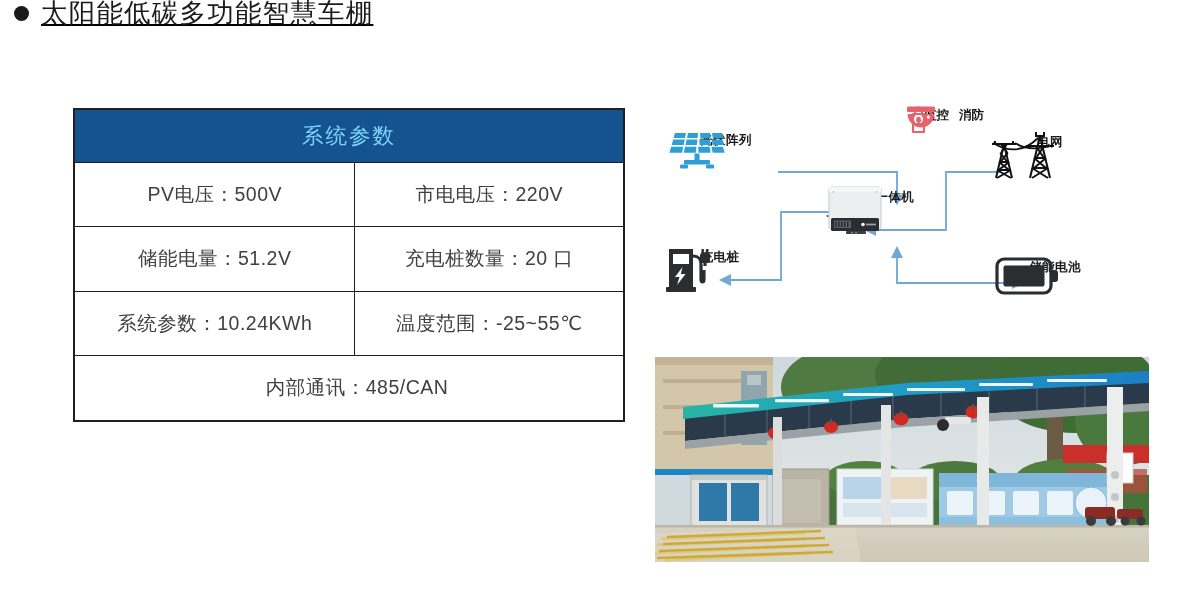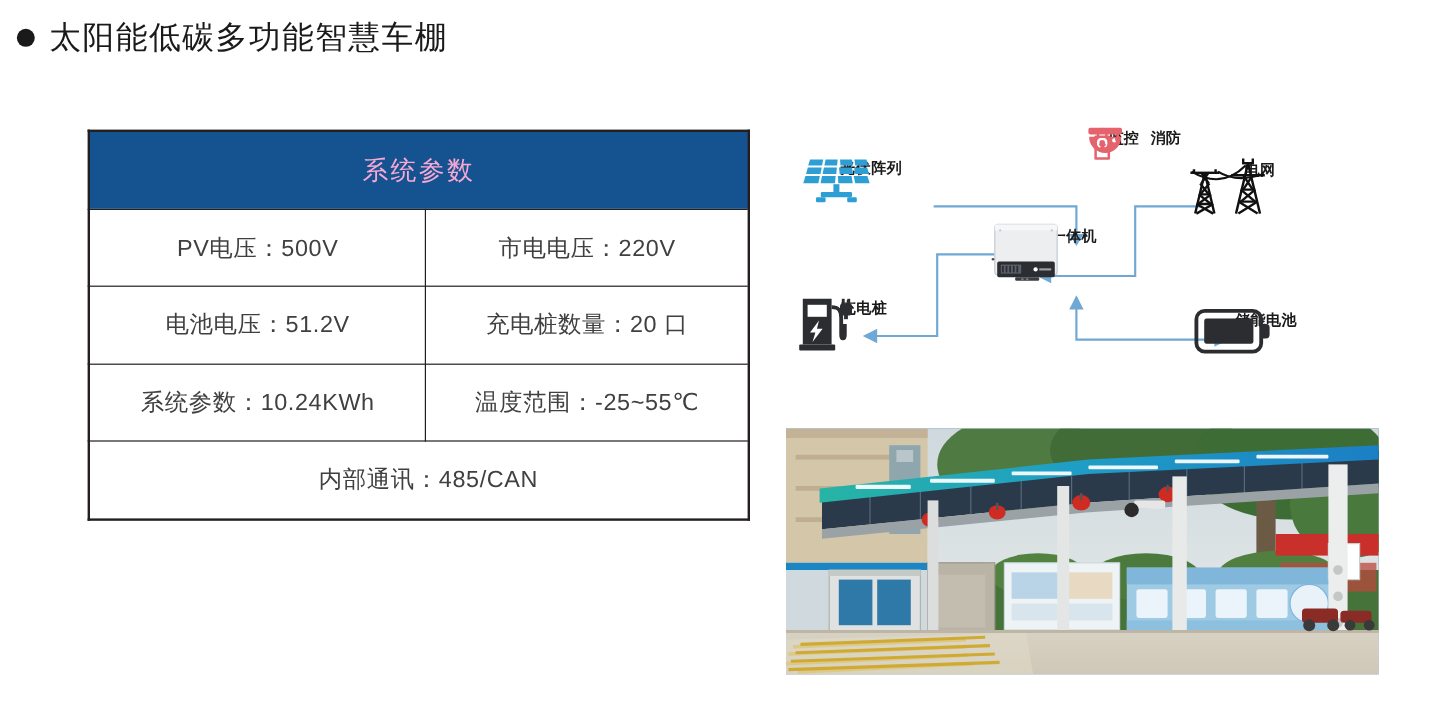--- a/index.html
+++ b/index.html
@@ -6,22 +6,22 @@
   html, body {
     width: 1200px; height: 605px;
     background: #ffffff;
     font-family: "Liberation Sans", "DejaVu Sans", sans-serif;
     overflow: hidden;
   }
   #page { position: relative; width: 1200px; height: 605px; }
 
   
   #title-row {
-    position: absolute; left: 14px; top: 18px;
-    display: flex; align-items: center; gap: 12px;
+    position: absolute; left: 14px; top: 0;
+    display: flex; align-items: center; gap: 12px; text-decoration: underline;
   }
   #title-bullet {
     width: 15px; height: 15px; border-radius: 50%;
     background: #1a1a1a; flex: 0 0 auto;
   }
   #title-text {
     font-size: 26.5px; color: #1a1a1a; letter-spacing: 1.2px;
     line-height: 1; white-space: nowrap;
   }
 
@@ -39,23 +39,23 @@
     vertical-align: middle;
     color: #404040;
     font-size: 19.5px;
     letter-spacing: 0.5px;
     font-weight: 400;
     padding: 0;
     height: 64.5px;
   }
   #param-table thead th {
     background: #145290;
-    color: #f9a8d4;
+    color: #7dd3fc;
     font-size: 21.5px;
-    height: 65px;
+    height: 53px;
     letter-spacing: 2px;
     border-color: #231f20;
   }
   #param-table td.full { height: 65px; padding-left: 16px; }
 
   
   #diagram {
     position: absolute; left: 650px; top: 100px;
     width: 510px; height: 250px;
   }
@@ -107,21 +107,21 @@
       <tr>
         <th colspan="2">系统参数</th>
       </tr>
     </thead>
     <tbody>
       <tr>
         <td>PV电压：500V</td>
         <td>市电电压：220V</td>
       </tr>
       <tr>
-        <td>电池电压：51.2V</td>
+        <td>储能电量：51.2V</td>
         <td>充电桩数量：20 口</td>
       </tr>
       <tr>
         <td>系统参数：10.24KWh</td>
         <td>温度范围：-25~55℃</td>
       </tr>
       <tr>
         <td class="full" colspan="2">内部通讯：485/CAN</td>
       </tr>
     </tbody>

